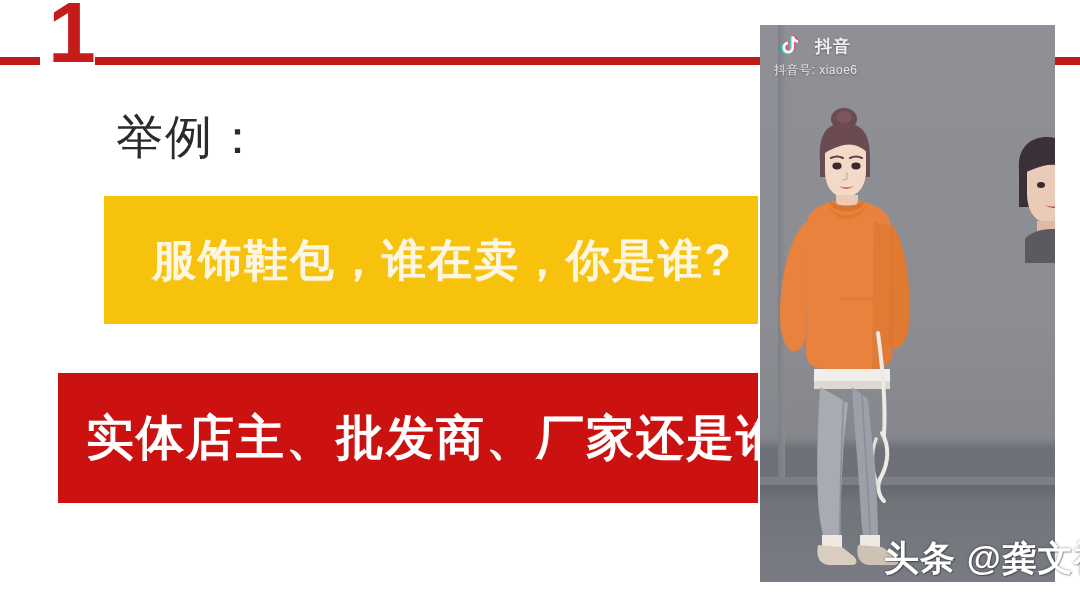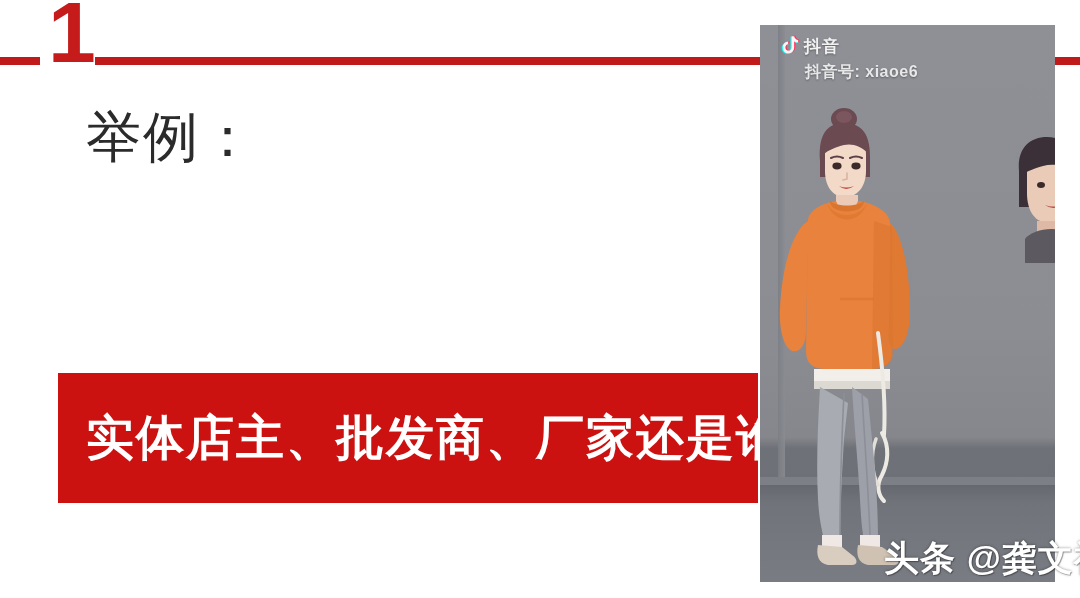--- a/index.html
+++ b/index.html
@@ -58,23 +58,23 @@
     line-height: 40px;
     font-weight: normal;
     color: #231f20;
     letter-spacing: 1px;
     white-space: nowrap;
   }
 
   
   .lead-label {
     position: absolute;
-    left: 86px;
+    left: 116px;
     top: 104px;
-    font-size: 55px;
+    font-size: 47px;
     line-height: 66px;
     color: #2b2b2b;
     font-weight: normal;
     letter-spacing: 2px;
     white-space: nowrap;
   }
 
   .band {
     position: absolute;
     display: flex;
@@ -153,21 +153,21 @@
   
   .dy-wm {
     position: absolute;
     left: 14px;
     top: 8px;
     width: 200px;
   }
   .dy-row {
     display: flex;
     align-items: center;
-    gap: 6px;
+    gap: 17px;
   }
   .dy-logo {
     position: relative;
     width: 24px;
     height: 26px;
     flex: 0 0 auto;
   }
   .dy-note {
     position: absolute;
     left: 3px; top: 1px;
@@ -176,25 +176,24 @@
   .dy-label {
     color: #f2f2f2;
     font-size: 17px;
     font-weight: bold;
     letter-spacing: 1px;
     text-shadow: 0 1px 2px rgba(0,0,0,.35);
   }
   .dy-id {
     margin-top: 3px;
     color: #e8e8e8;
-    font-size: 16px;
-    font-weight: bold;
+    font-size: 12px;
+    font-weight: normal;
     letter-spacing: .5px;
     text-shadow: 0 1px 2px rgba(0,0,0,.35);
-    margin-left: 31px;
   }
 
   
   .fig {
     position: absolute;
     left: 18px;
     top: 78px;
     width: 150px;
     height: 470px;
   }
@@ -227,20 +226,23 @@
 <body>
 
 <div id="slide">
 
   <div class="hdr-rule-left"></div>
   <div class="hdr-numeral">1</div>
   <div class="hdr-rule-right"></div>
 
   <div class="lead-label">举例：</div>
 
+  <div class="band band-yellow">
+    <div class="band-text">服饰鞋包，谁在卖，你是谁?</div>
+  </div>
 
   <div class="band band-red">
     <div class="band-text">实体店主、批发商、厂家还是谁?</div>
   </div>
 
   <div class="video-panel">
 
     <div class="v-wall-edge"></div>
     <div class="v-baseboard"></div>
     <div class="v-floor"></div>

